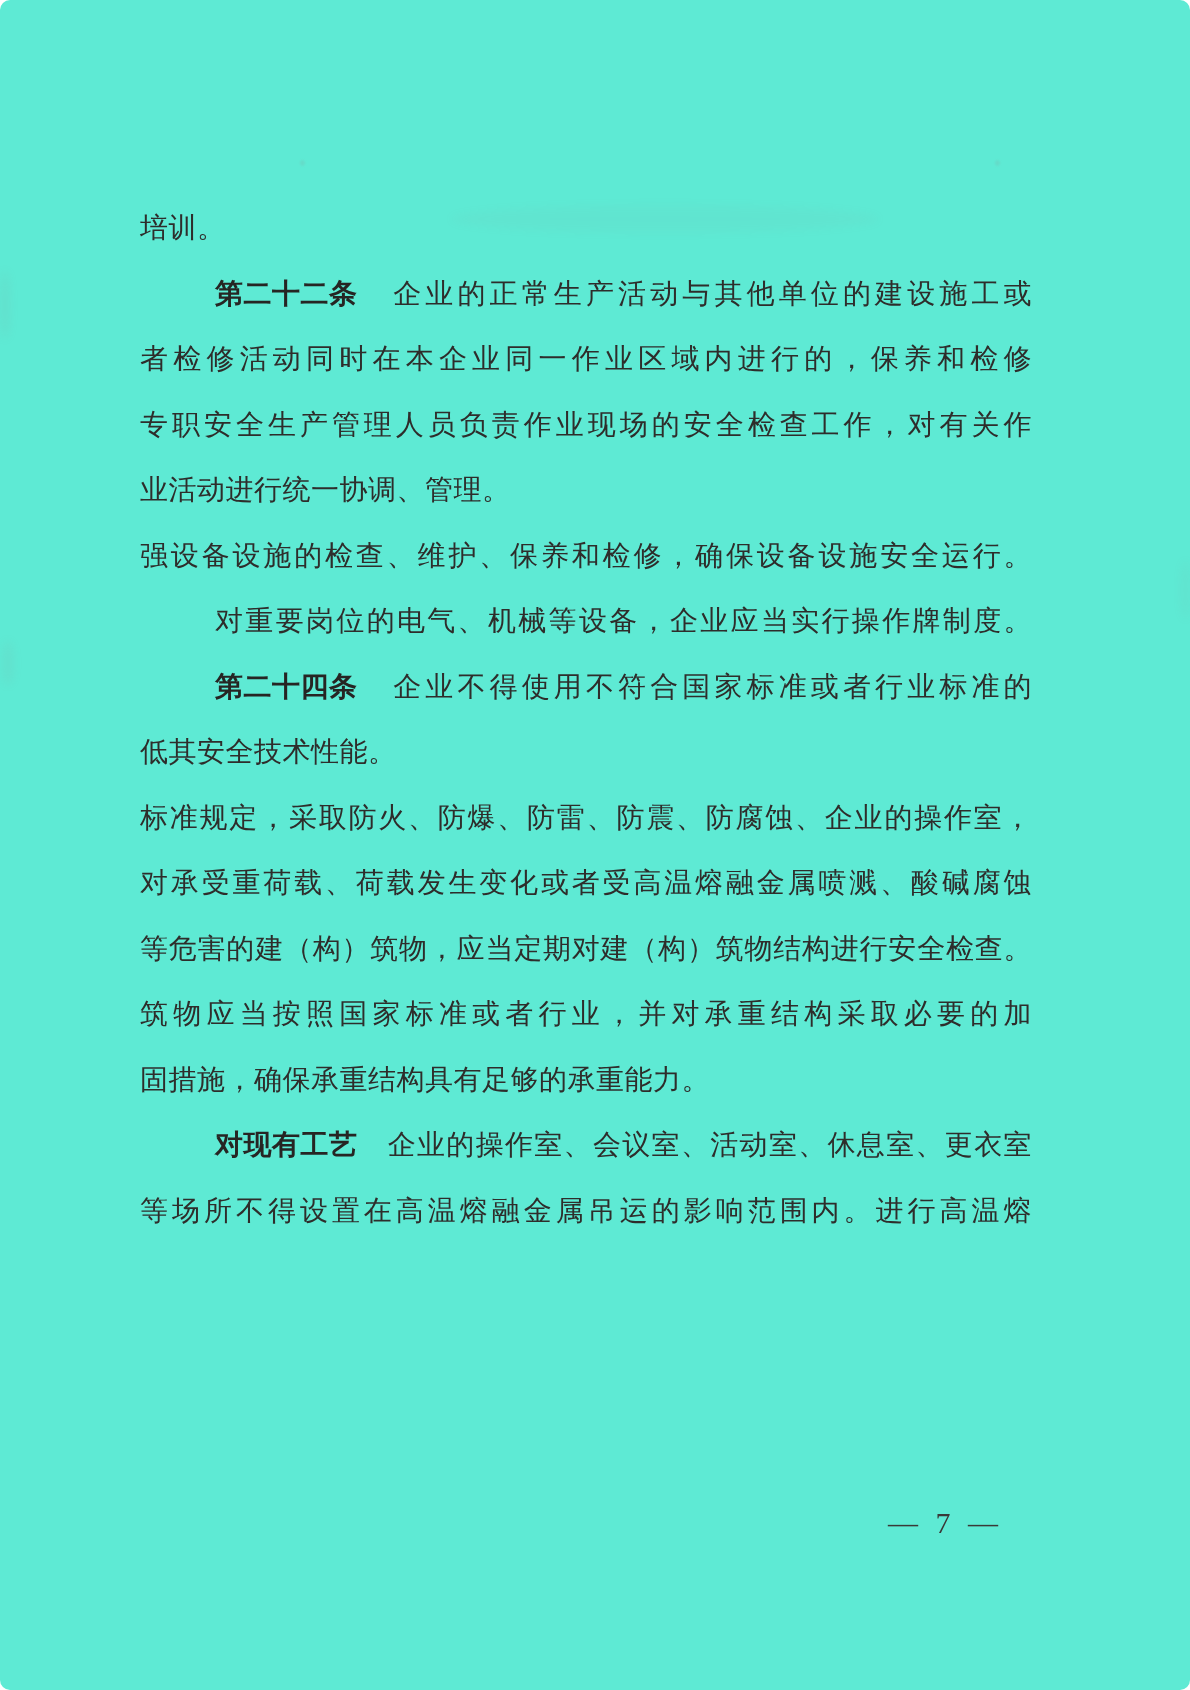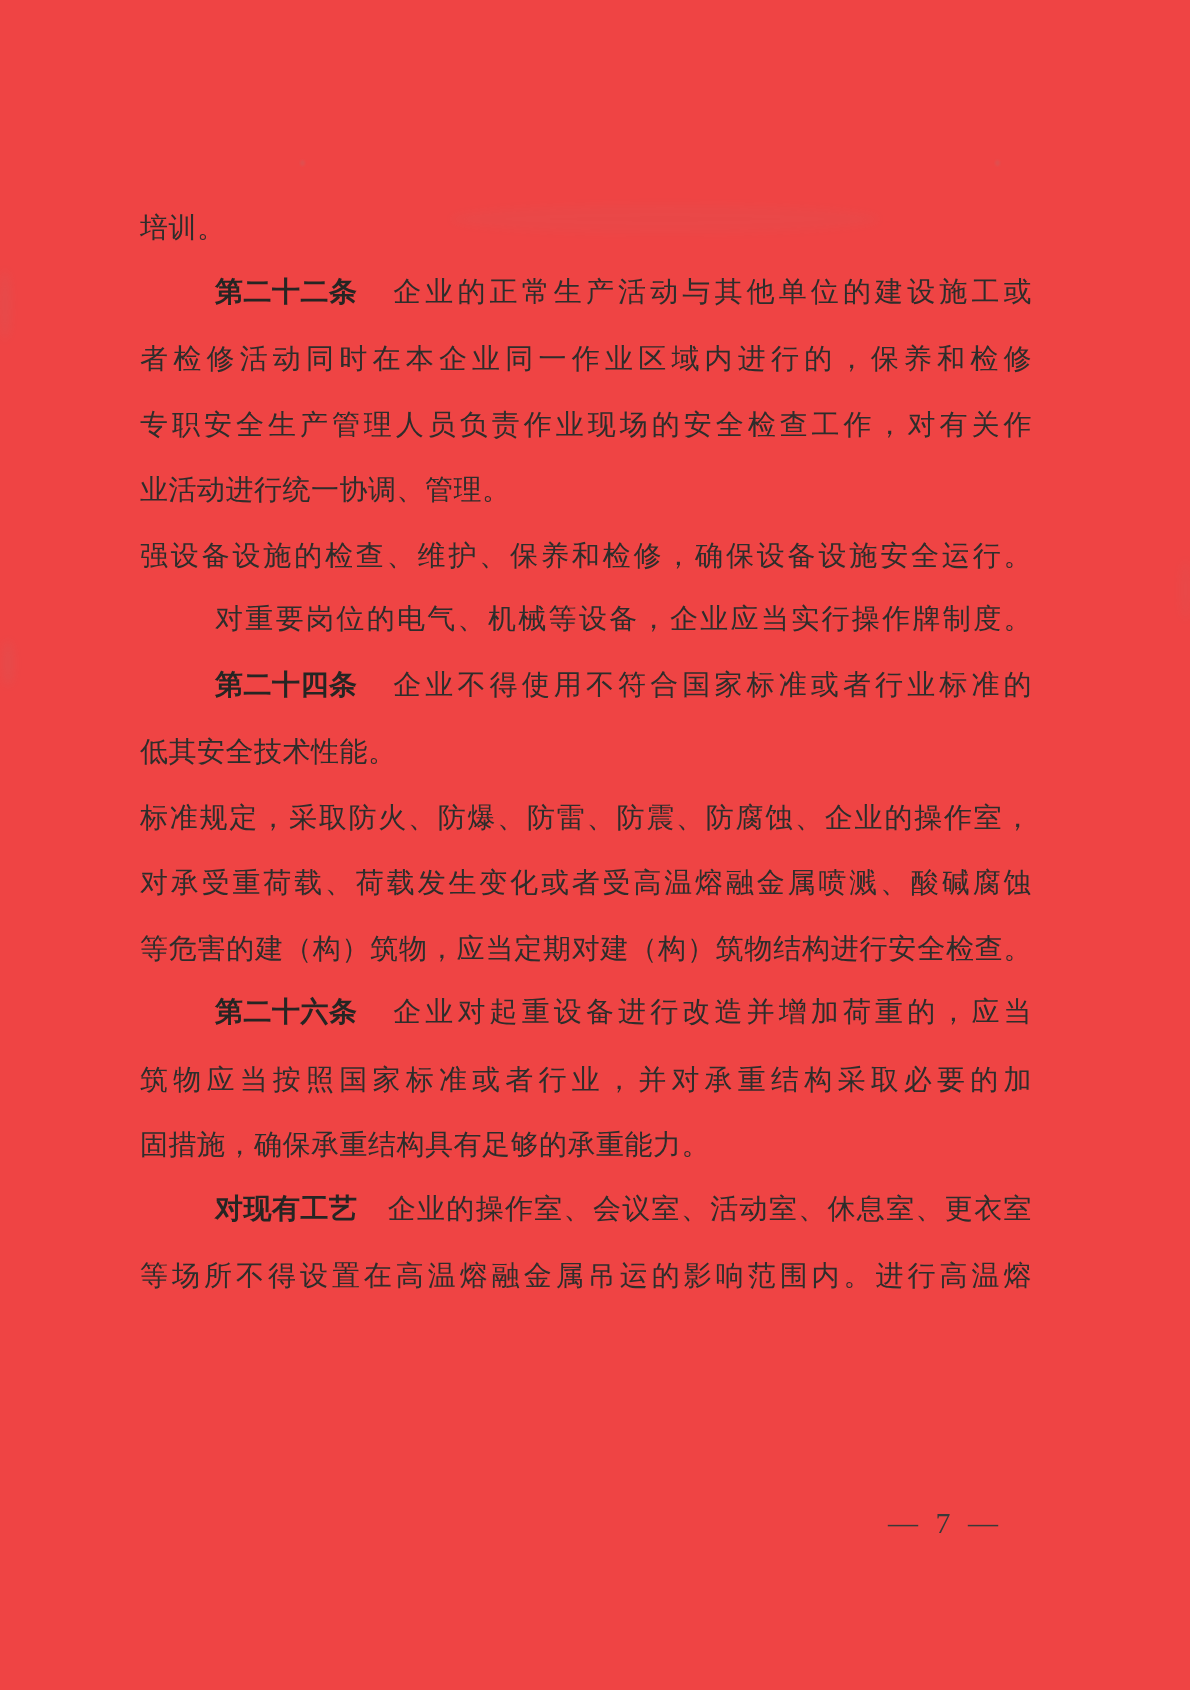--- a/index.html
+++ b/index.html
@@ -10,21 +10,22 @@
     width: 1190px;
     height: 1690px;
     position: relative;
     overflow: hidden;
     background: #ffffff;
     font-family: "Liberation Serif", "DejaVu Serif", serif;
   }
   .page {
     position: absolute;
     inset: 0;
-    background: #ef4444;
+    background: #5eead4;
+    border-radius: 10px;
   }
   .text-block {
     position: absolute;
     left: 140px;
     top: 195px;
     width: 892px;
     font-size: 28px;
     line-height: 65.5px;
     color: #2e2d2b;
     letter-spacing: 0.5px;
@@ -32,21 +33,20 @@
   .line {
     height: 65.5px;
     white-space: normal;
   }
   .line.justify {
     text-align: justify;
     text-align-last: justify;
   }
   .line.indent {
     text-indent: 75px;
-    font-family: Liberation Mono, monospace;
   }
   .article-no {
     font-weight: 700;
     display: inline-block;
     text-indent: 0;
     color: #262523;
   }
   .page-number {
     position: absolute;
     left: 888px;
@@ -102,21 +102,20 @@
 
   <div class="line"><span class="line-text">低其安全技术性能。</span></div>
 
 
   <div class="line justify"><span class="line-text">标准规定，采取防火、防爆、防雷、防震、防腐蚀、企业的操作室，</span></div>
 
   <div class="line justify"><span class="line-text">对承受重荷载、荷载发生变化或者受高温熔融金属喷溅、酸碱腐蚀</span></div>
 
   <div class="line justify"><span class="line-text">等危害的建（构）筑物，应当定期对建（构）筑物结构进行安全检查。</span></div>
 
-  <div class="line indent justify"><b class="article-no">第二十六条</b><span class="line-text">　企业对起重设备进行改造并增加荷重的，应当</span></div>
 
   <div class="line justify"><span class="line-text">筑物应当按照国家标准或者行业，并对承重结构采取必要的加</span></div>
 
   <div class="line"><span class="line-text">固措施，确保承重结构具有足够的承重能力。</span></div>
 
   <div class="line indent justify"><b class="article-no">对现有工艺</b><span class="line-text">　企业的操作室、会议室、活动室、休息室、更衣室</span></div>
 
   <div class="line justify"><span class="line-text">等场所不得设置在高温熔融金属吊运的影响范围内。进行高温熔</span></div>
 </div>
 

